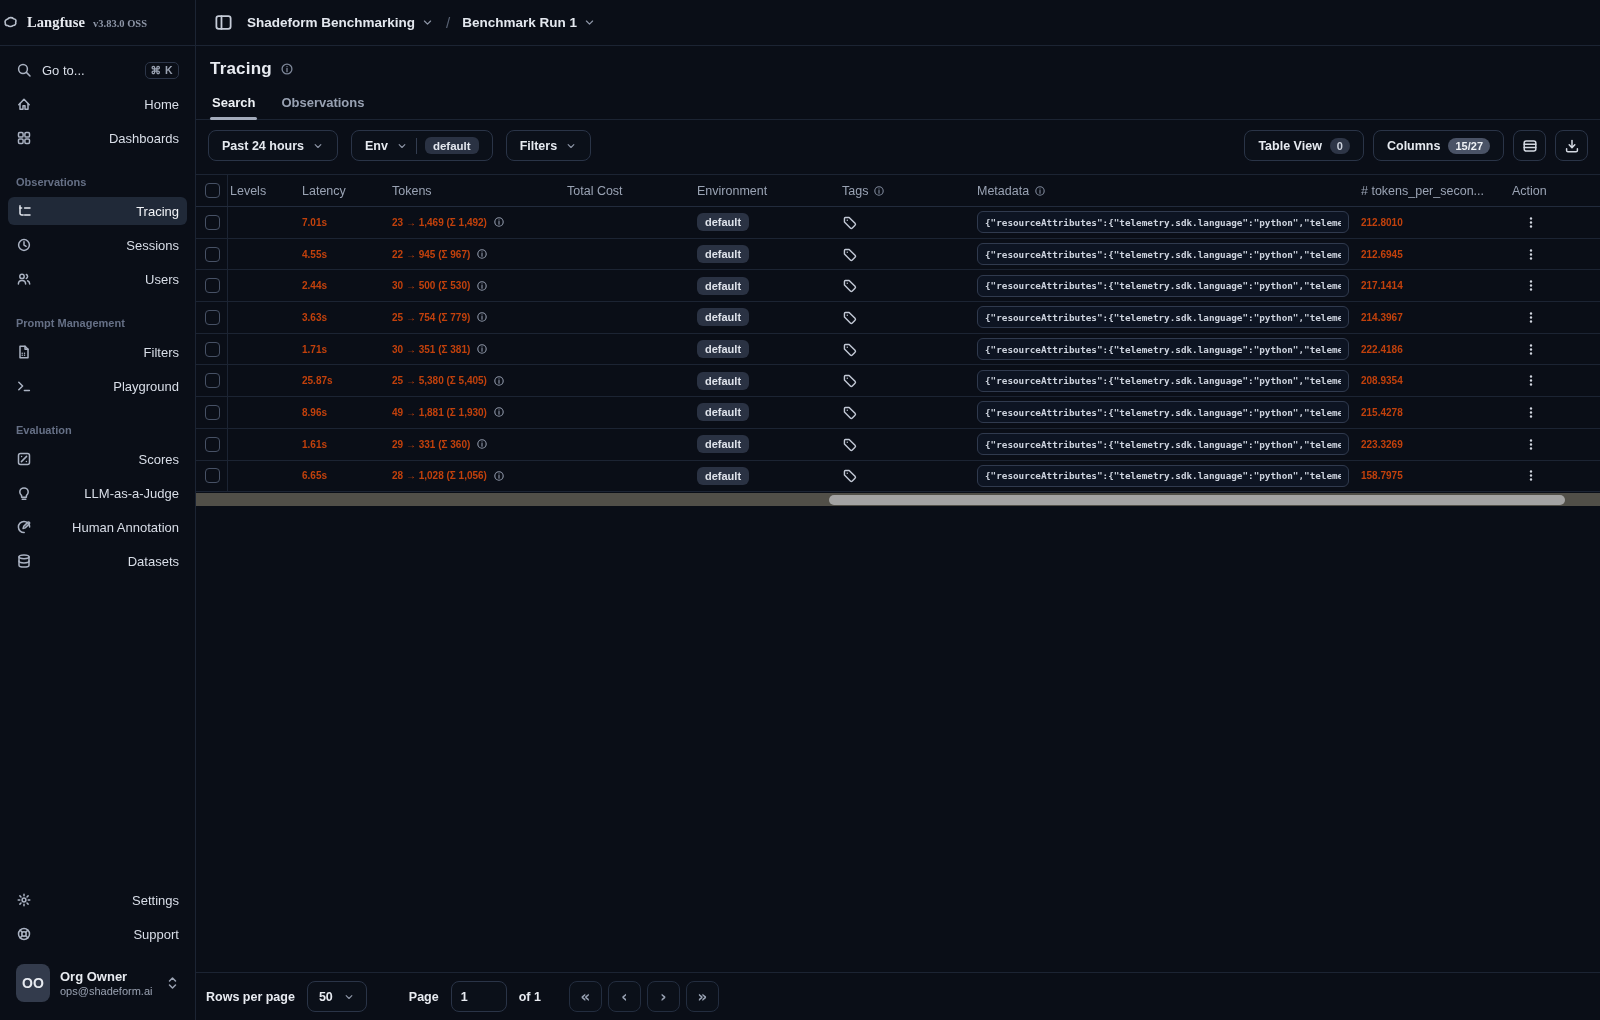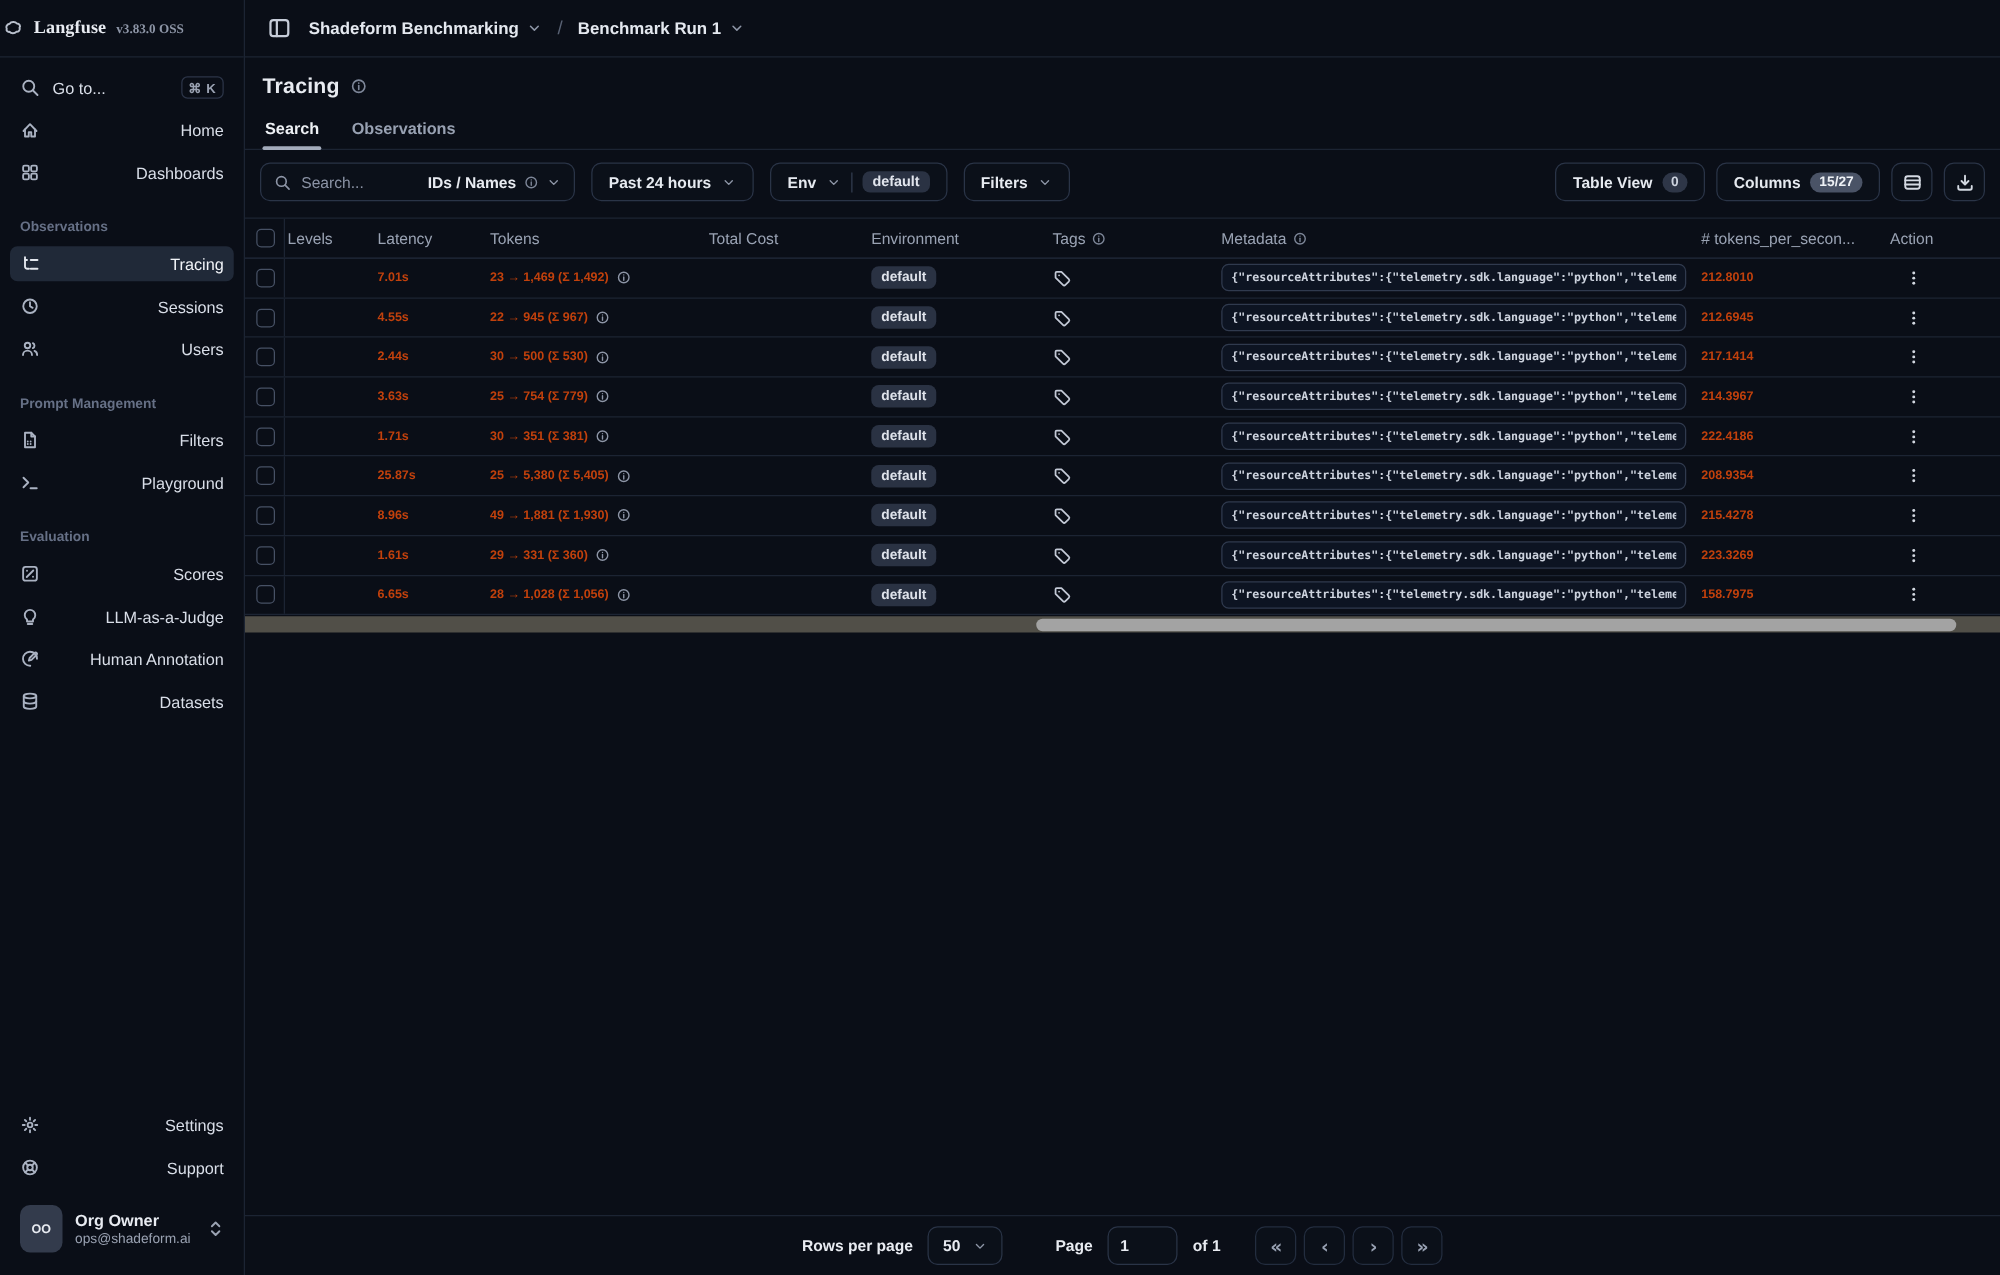--- a/index.html
+++ b/index.html
@@ -29,21 +29,21 @@
     border-radius:6px; color:#d9dee8; font-weight:500; margin-bottom:6px; cursor:pointer;justify-content:space-between;}
   .nav-item .nicon{ color:#aab2c2; width:16px; height:16px;}
   .nav-item.active{ background:var(--active); color:#f2f4f8;}
   .nav-item.active .nicon{ color:#e3e7ee;}
   .kbd{ margin-left:auto; font-size:10.5px; color:#9aa2b2; border:1px solid #2c3548;
     border-radius:5px; padding:1.5px 5px; font-weight:600; letter-spacing:.5px;}
   .section-title{ font-size:11px; color:var(--faint); font-weight:600; margin:18px 8px 9px;}
   .sb-bottom{ margin-top:auto; padding-bottom:4px;}
   .user-card{ display:flex; align-items:center; gap:10px; padding:10px 8px 14px; cursor:pointer;}
   .avatar{ width:34px; height:38px; border-radius:8px; background:#333b4c; color:#e8ebf1;
-    display:flex; align-items:center; justify-content:center; font-weight:700; font-size:10px;}
+    display:flex; align-items:center; justify-content:center; font-weight:700; font-size:14px;}
   .user-name{ font-weight:700; font-size:13px; line-height:15px;}
   .user-email{ font-size:11px; color:#9aa2b2; line-height:14px;}
   .updown{ margin-left:auto; color:#9aa2b2;}
 
   
   .main{ flex:1; display:flex; flex-direction:column; height:100%; min-width:0;}
   .topbar{ height:46px; display:flex; align-items:center; gap:10px; padding:0 14px; border-bottom:1px solid var(--border);}
   .panel-btn{ color:#c6ccd8; background:none; border:none; cursor:pointer; padding:4px; border-radius:6px;}
   .crumb{ display:flex; align-items:center; gap:6px; font-weight:600; font-size:13.5px; color:#e4e8ef; cursor:pointer;}
   .crumb .chev{ color:#8d95a6;}
@@ -99,21 +99,21 @@
   .c-tps{ padding-left:6px;}
   .kebab{ background:none; border:none; color:#d2d7e0; cursor:pointer; padding:2px 6px; margin-left:6px;}
 
   .hscroll{ position:relative; height:13px; background:#514f48; width:100%; margin-top:1px;}
   .hthumb{ position:absolute; top:1.5px; height:10px; left:45.1%; width:52.4%; background:#a3a3a3; border-radius:6px; cursor:grab;}
 
   .table-filler{ flex:1;}
 
   
   .footer{ height:48px; border-top:1px solid var(--border); display:flex; align-items:center;
-    justify-content:center; gap:12px; padding:0 10px;}
+    justify-content:flex-start; gap:12px; padding:0 10px;}
   .flabel{ font-weight:700; font-size:12.5px;}
   .select{ display:flex; align-items:center; gap:10px; height:31px; border:1px solid var(--border2);
     border-radius:8px; padding:0 11px; font-weight:700; font-size:12.5px; cursor:pointer; background:#0b1019;}
   .page-input{ width:56px; height:31px; border:1px solid var(--border2); border-radius:8px;
     background:#0b1019; color:#e8ebf1; padding:0 9px; font-weight:700; font-size:12.5px;
     font-family:"Liberation Sans",sans-serif; outline:none;}
   .gap-lg{ width:18px;}
   .pg-btn{ width:33px; height:31px; border:1px solid #232d3f; border-radius:8px; background:#0b1019;
     color:#98a1b2; font-size:15px; font-weight:700; cursor:pointer; display:flex; align-items:center; justify-content:center;
     font-family:"DejaVu Sans",sans-serif;}
@@ -336,44 +336,20 @@
           </svg>
       </span>
     </div>
   </div>
   <div class="tabs">
     <span class="tab active">Search</span>
     <span class="tab">Observations</span>
   </div>
 
   <div class="toolbar">
-    <div class="search-box">
-      <span style="color:#8d95a6">
-        <svg width="14" height="14" viewBox="0 0 16 16" class="ic">
-            <circle cx="7" cy="7" r="4.4"></circle>
-            <path d="M10.4 10.4 14 14"></path>
-          </svg>
-      </span>
-      <input type="text" placeholder="Search..." style="">
-      <span class="search-type">
-        <span>IDs / Names</span>
-        <span class="info-ic">
-          <svg width="12" height="12" viewBox="0 0 16 16" class="ic">
-              <circle cx="8" cy="8" r="5.6"></circle>
-              <path d="M8 7.4V11"></path>
-              <path d="M8 5.2h.01"></path>
-            </svg>
-        </span>
-        <span class="chev" style="color:#8d95a6">
-          <svg width="12" height="12" viewBox="0 0 16 16" class="ic">
-              <path d="M4.2 6.2 8 10l3.8-3.8"></path>
-            </svg>
-        </span>
-      </span>
-    </div>
 
     <button class="tbtn">
       <span>Past 24 hours</span>
       <span class="chev">
         <svg width="12" height="12" viewBox="0 0 16 16" class="ic">
             <path d="M4.2 6.2 8 10l3.8-3.8"></path>
           </svg>
       </span>
     </button>
 

